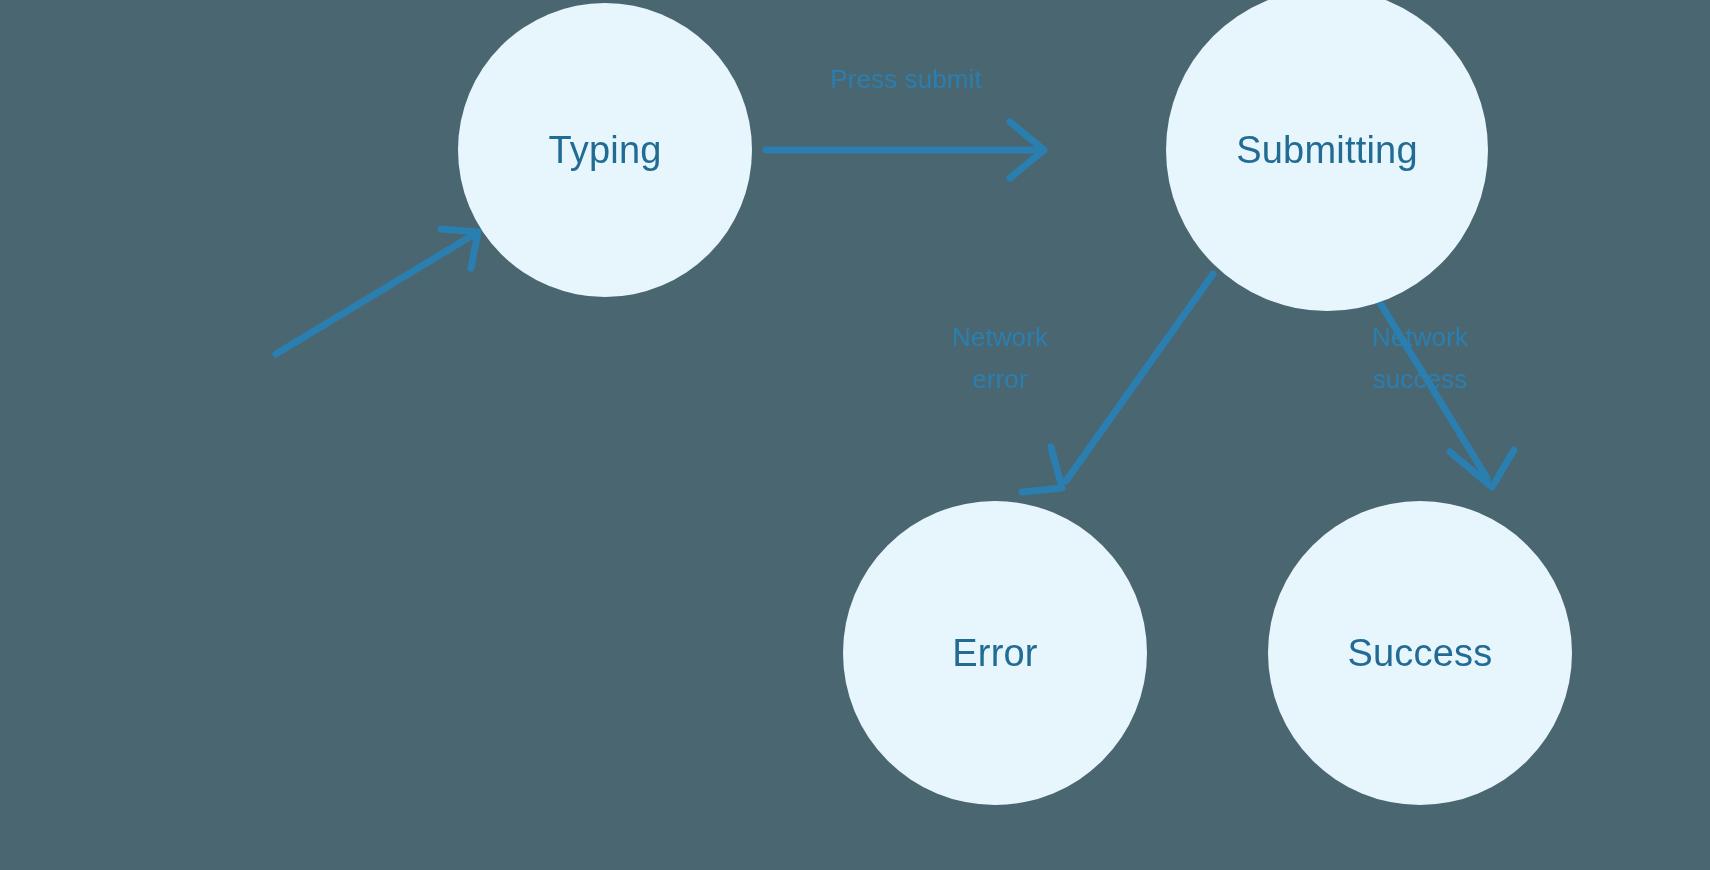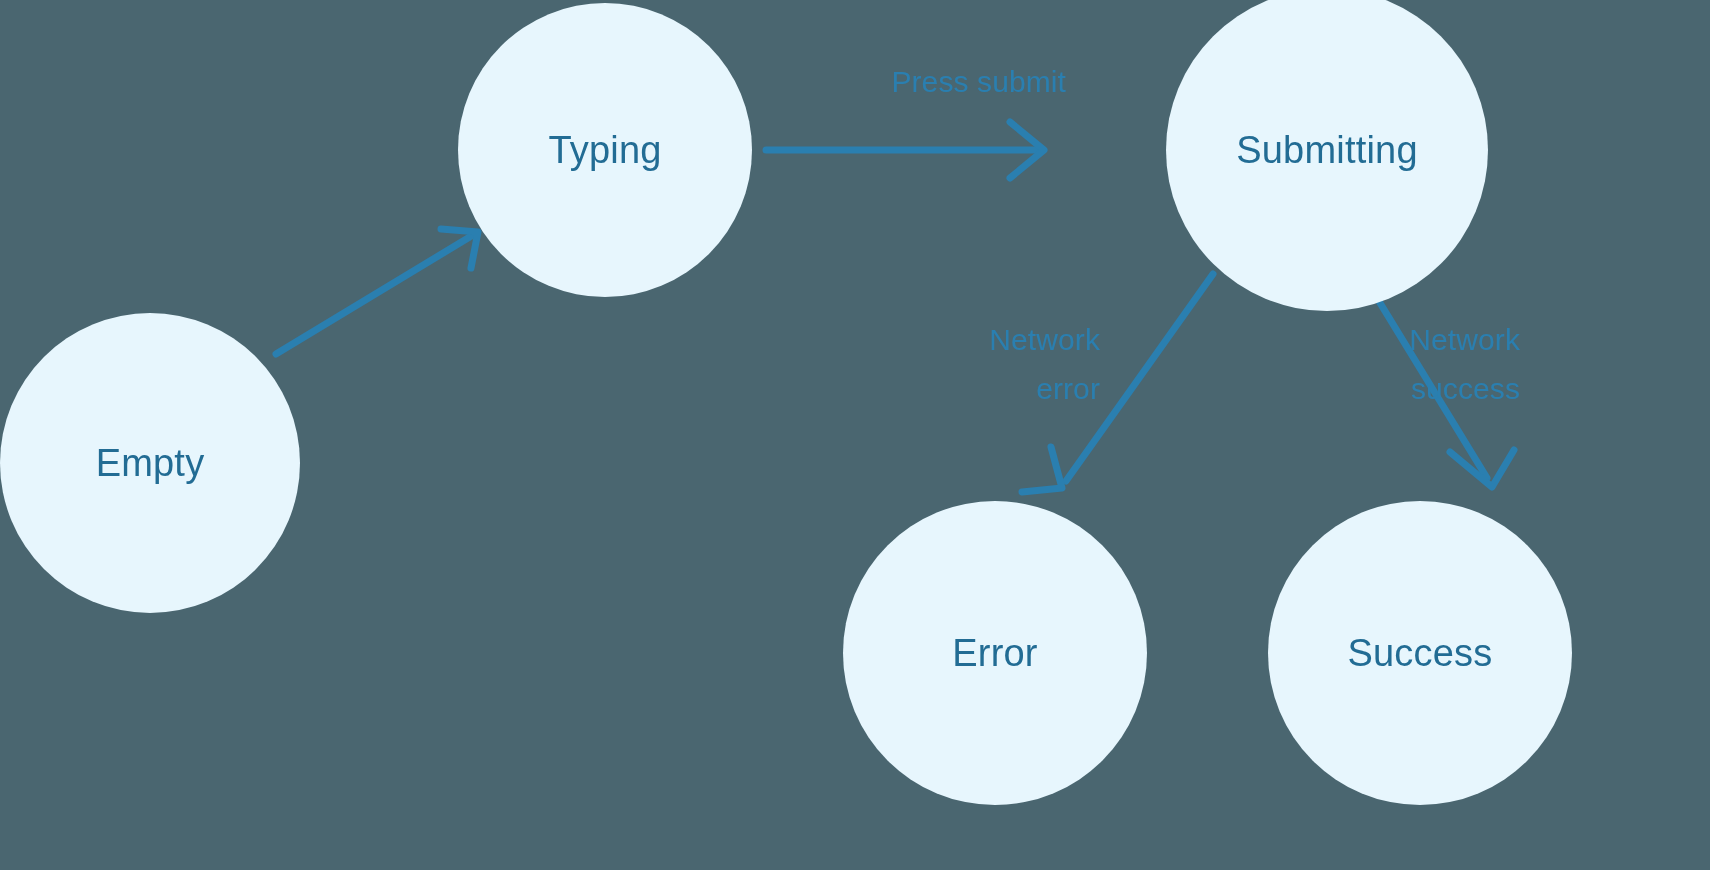--- a/index.html
+++ b/index.html
@@ -35,24 +35,24 @@
     font-size: 38px;
     font-weight: 400;
     letter-spacing: 0.2px;
     line-height: 1;
     white-space: nowrap;
     text-align: center;
   }
   .edge-label {
     position: absolute;
     color: #2a7fb0;
-    font-size: 30px;
+    font-size: 26px;
     font-weight: 400;
     line-height: 1.62;
-    text-align: right;
+    text-align: center;
     white-space: pre-line;
     letter-spacing: 0.1px;
   }
 </style>
 </head>
 <body>
 
 <div id="stage">
 
   <svg id="diagram-svg" viewBox="0 0 1710 870" xmlns="http://www.w3.org/2000/svg">
@@ -71,23 +71,20 @@
       <line x1="1213" y1="274" x2="1066" y2="481" stroke="#2a7fb0" stroke-width="7" stroke-linecap="round"></line>
       <polyline points="1051,447 1062,488 1022,492" fill="none" stroke="#2a7fb0" stroke-width="7" stroke-linecap="round" stroke-linejoin="round"></polyline>
     </g>
 
     <g>
       <line x1="1377" y1="298" x2="1487" y2="478" stroke="#2a7fb0" stroke-width="7" stroke-linecap="round"></line>
       <polyline points="1450,452 1492,487 1514,450" fill="none" stroke="#2a7fb0" stroke-width="7" stroke-linecap="round" stroke-linejoin="round"></polyline>
     </g>
   </svg>
 
-  <div class="node-circle" style="left:0px; top:313px; width:300px; height:300px;">
-    <span class="node-label">Empty</span>
-  </div>
 
   <div class="node-circle" style="left:458px; top:3px; width:294px; height:294px;">
     <span class="node-label">Typing</span>
   </div>
 
   <div class="node-circle" style="left:1166px; top:-11px; width:322px; height:322px;">
     <span class="node-label">Submitting</span>
   </div>
 
   <div class="node-circle" style="left:843px; top:501px; width:304px; height:304px;">

